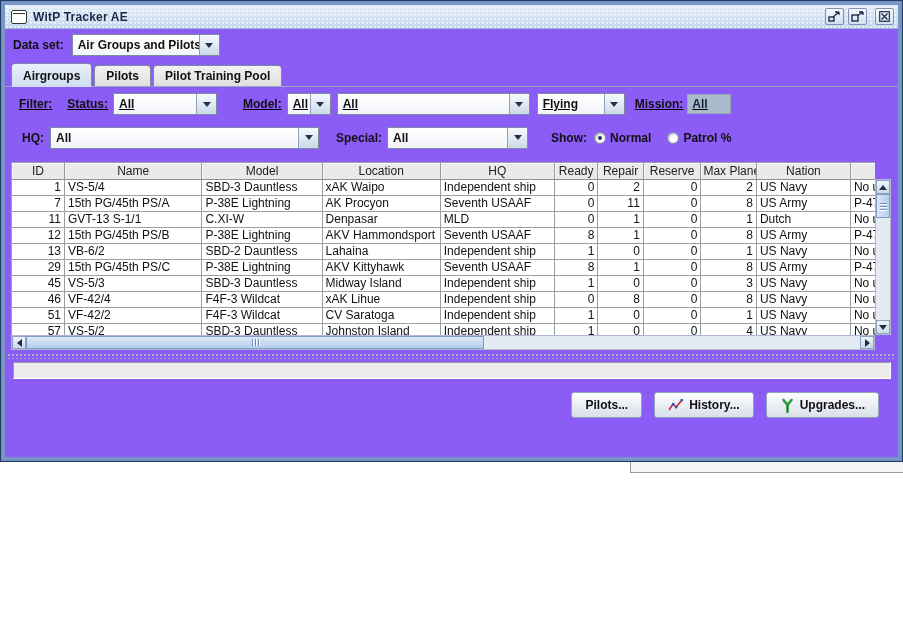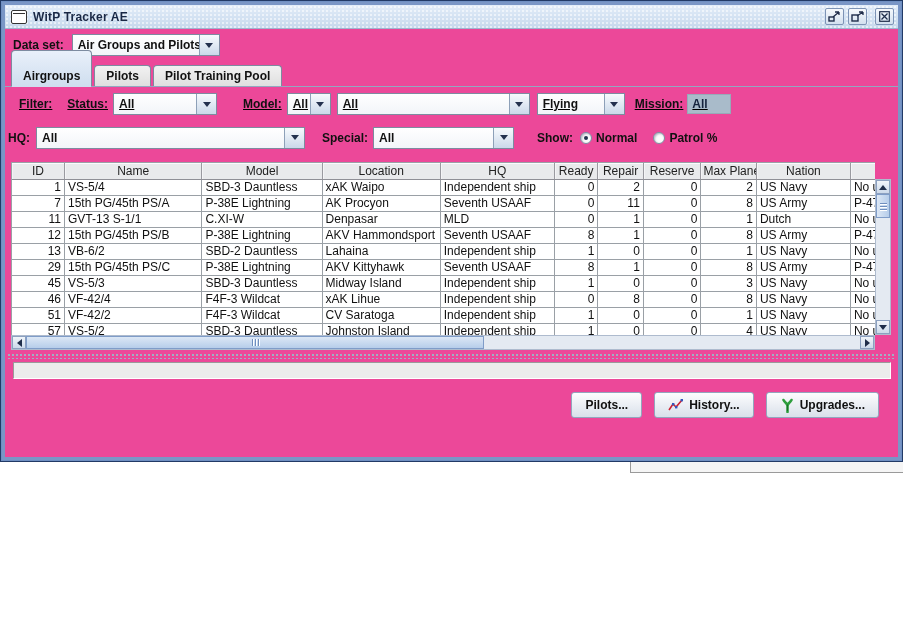--- a/index.html
+++ b/index.html
@@ -6,21 +6,21 @@
   html,body { width:903px; height:618px; background:#ffffff; font-family:"Liberation Sans", sans-serif; }
   .page { position:relative; width:903px; height:618px; overflow:hidden; }
 
   
   .peek { position:absolute; left:630px; top:453px; width:280px; height:20px;
           background:#f5f5f5; border:1px solid #9a9a9a; z-index:0; }
 
   
   .window { position:absolute; left:0; top:0; width:903px; height:462px; z-index:1;
             border:1px solid #223a66; background:#6f8fc2; }
-  .frame-inner { position:absolute; inset:1px; border:3px solid #7a96c6; background:#ec4899;
+  .frame-inner { position:absolute; inset:1px; border:3px solid #7a96c6; background:#8b5cf6;
                  display:flex; flex-direction:column; overflow:hidden; }
 
   
   .titlebar { height:24px; flex:0 0 24px; display:flex; align-items:center; padding:0 4px 0 6px;
               background:linear-gradient(#e9f1fb, #c8d9ec);
               background-image:radial-gradient(circle, rgba(255,255,255,.55) 1px, transparent 1.2px),
                                linear-gradient(#e3edf9, #c6d8ec);
               background-size:4px 4px, 100% 100%;
               border-bottom:1px solid #9fb4cf; }
   .app-icon { width:16px; height:14px; border:1px solid #333; background:#fff; border-radius:2px;
@@ -53,26 +53,26 @@
               border-top:5px solid #23314e; }
 
   .dataset-row { height:32px; flex:0 0 32px; display:flex; align-items:center; padding-left:8px; }
 
   
   .tabs { height:26px; flex:0 0 26px; display:flex; align-items:flex-end; padding-left:6px;
           border-bottom:1px solid #93a7c0; }
   .tab { font-size:12px; font-weight:bold; color:#111; padding:3px 11px 3px; margin-right:2px;
          border:1px solid #7d8ba0; border-bottom:none; border-radius:4px 4px 0 0;
          background:linear-gradient(#f2f2f2,#dfdfdf); position:relative; }
-  .tab.selected { background:linear-gradient(#e9f0fa,#cfdeef); padding-top:18px; margin-bottom:-1px;
+  .tab.selected { background:linear-gradient(#e9f0fa,#cfdeef); padding-top:5px; margin-bottom:-1px;
                   border-bottom:1px solid #cfdeef; }
 
   .filter-row { display:flex; align-items:center; }
   .row-1 { height:34px; flex:0 0 34px; padding-left:14px;text-decoration:underline; }
-  .row-2 { height:33px; flex:0 0 33px; padding-left:3px; }
+  .row-2 { height:33px; flex:0 0 33px; padding-left:17px; }
 
   .mission-box { width:44px; height:20px; background:#a9bbca; border:1px solid #97a9b9;
                  font-size:12px; font-weight:bold; color:#15233d; padding:2px 0 0 4px; }
 
   
   .radio-opt { display:flex; align-items:center; }
   .radio { width:12px; height:12px; border-radius:50%; border:1px solid #7d8ba0; background:#fdfdfd;
            box-shadow:inset 1px 1px 2px rgba(40,60,90,.35); position:relative; margin-right:4px; }
   .radio.sel::after { content:""; position:absolute; inset:3px; border-radius:50%; background:#23314e; }
 

